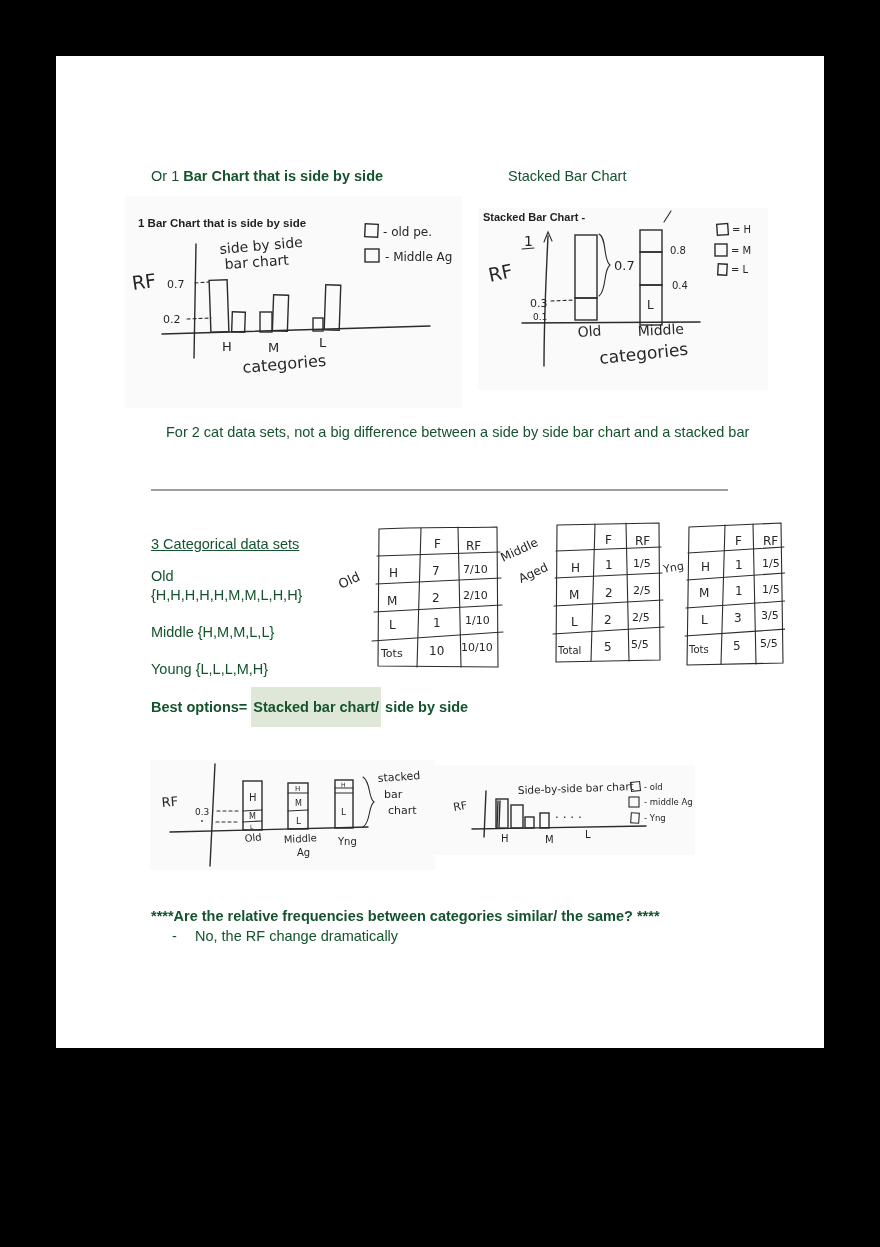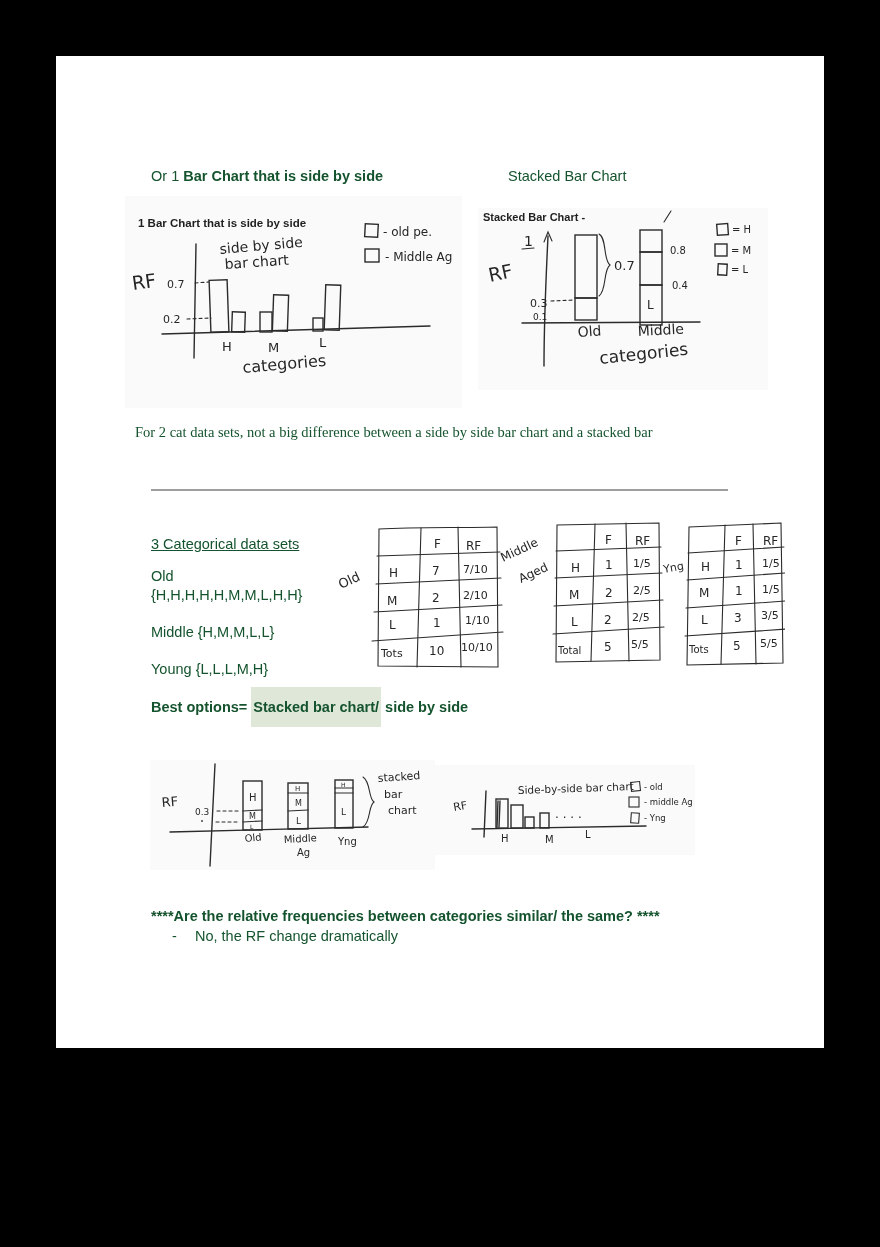--- a/index.html
+++ b/index.html
@@ -101,21 +101,21 @@
     <g>
       <rect x="239" y="16" width="11" height="11" fill="url(#p-dense)" class="ink" transform="rotate(-4 244 21)"></rect>
       <text class="hw" x="254" y="25" font-size="10">= H</text>
       <rect x="237" y="36" width="12" height="12" fill="url(#p-hatch)" class="ink"></rect>
       <text class="hw" x="253" y="46" font-size="10">= M</text>
       <rect x="240" y="56" width="9" height="11" class="ink" transform="rotate(3 244 61)"></rect>
       <text class="hw" x="253" y="65" font-size="10">= L</text>
     </g>
   </svg>
 
-  <div class="abs txt" style="left:79px;top:367px;font-family:Liberation Serif, serif;">
+  <div class="abs txt" style="left:110px;top:367px;">
     <div>For 2 cat data sets, not a big difference between a side by side bar chart and a stacked bar</div>
   </div>
 
   <div class="abs divider" style="left:95px;top:433px;width:577px;"></div>
 
   <div class="abs txt underline" style="left:95px;top:479px;text-align:center;">3 Categorical data sets</div>
   <div class="abs txt" style="left:95px;top:511px;">Old</div>
   <div class="abs txt" style="left:95px;top:530px;">{H,H,H,H,H,M,M,L,H,H}</div>
   <div class="abs txt" style="left:95px;top:567px;">Middle {H,M,M,L,L}</div>
   <div class="abs txt" style="left:95px;top:604px;text-align:right;">Young {L,L,L,M,H}</div>

